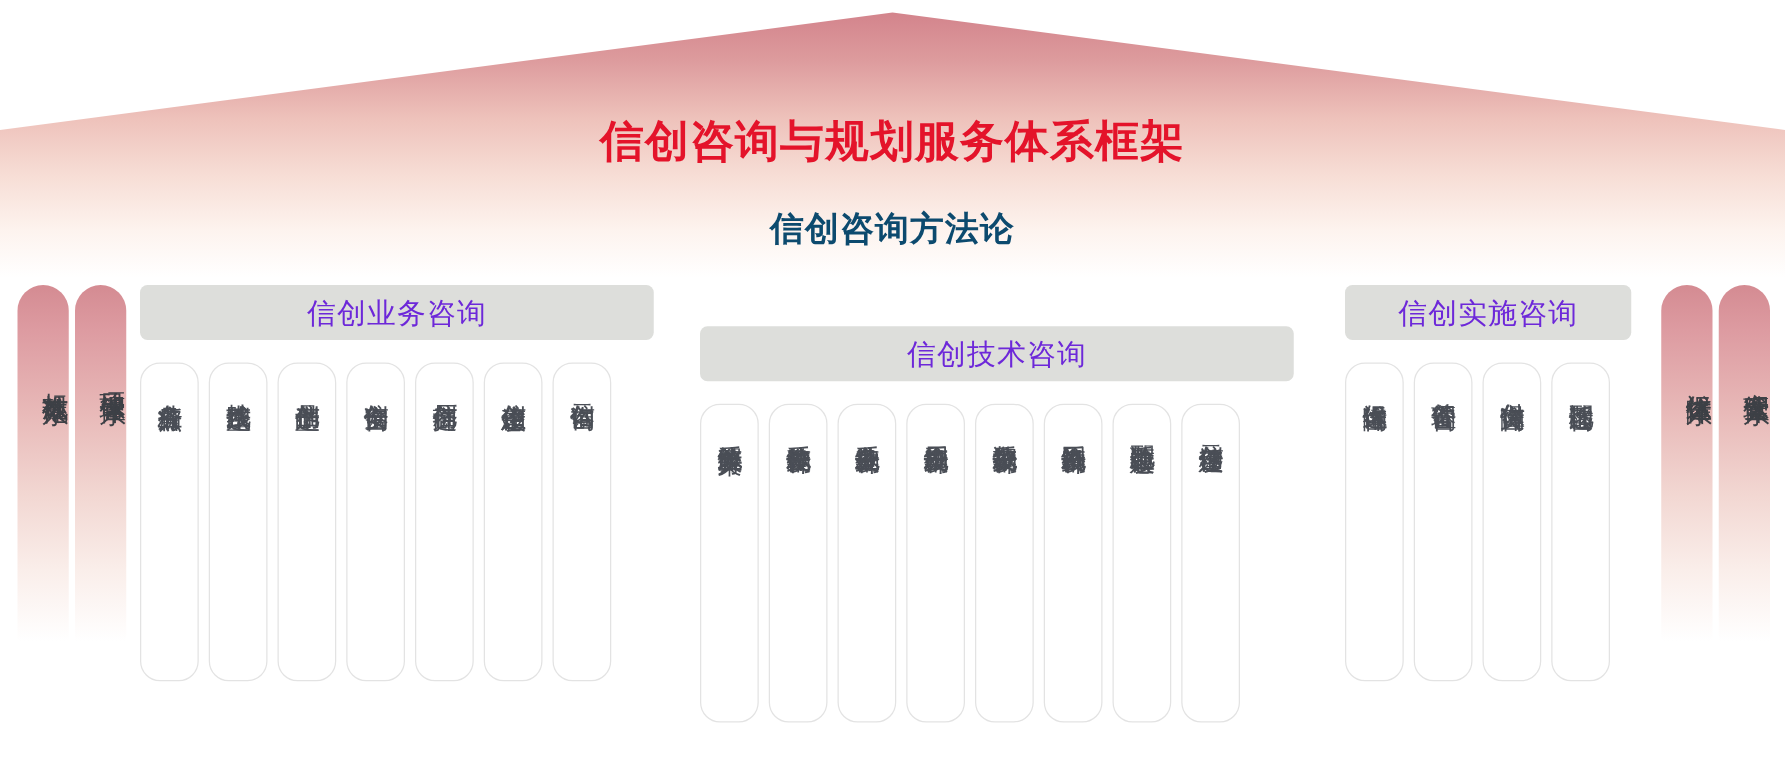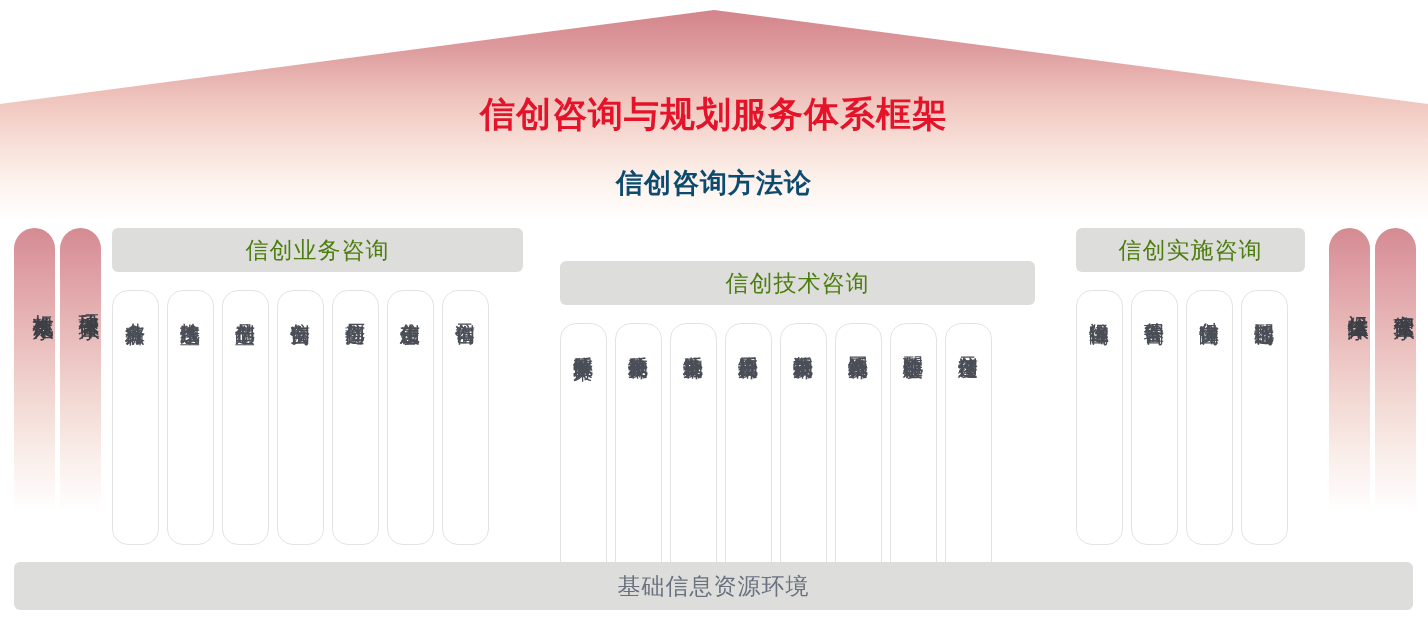--- a/index.html
+++ b/index.html
@@ -101,21 +101,21 @@
     top: 228px;
   }
   .group-header {
     height: 44px;
     background: #dddedb;
     border-radius: 6px;
     display: flex;
     align-items: center;
     justify-content: center;
     font-size: 23px;
-    color: #4d7c0f;
+    color: #6d28d9;
     letter-spacing: 1px;
   }
   .group-items {
     position: absolute;
     top: 62px;
     left: 0;
     display: flex;
     gap: 8px;
   }
   .card {
@@ -270,15 +270,14 @@
         </div>
       <div class="card">
           <span class="card-label">交付保障咨询</span>
         </div>
       <div class="card">
           <span class="card-label">迁移适配咨询</span>
         </div>
     </div>
   </div>
 
-  <div id="foundation">基础信息资源环境</div>
 
 </div>
 
 </body></html>

